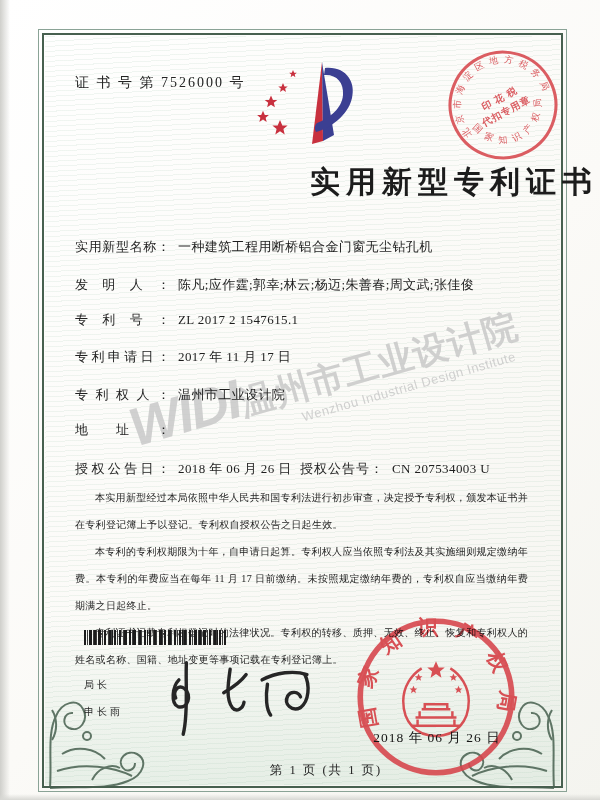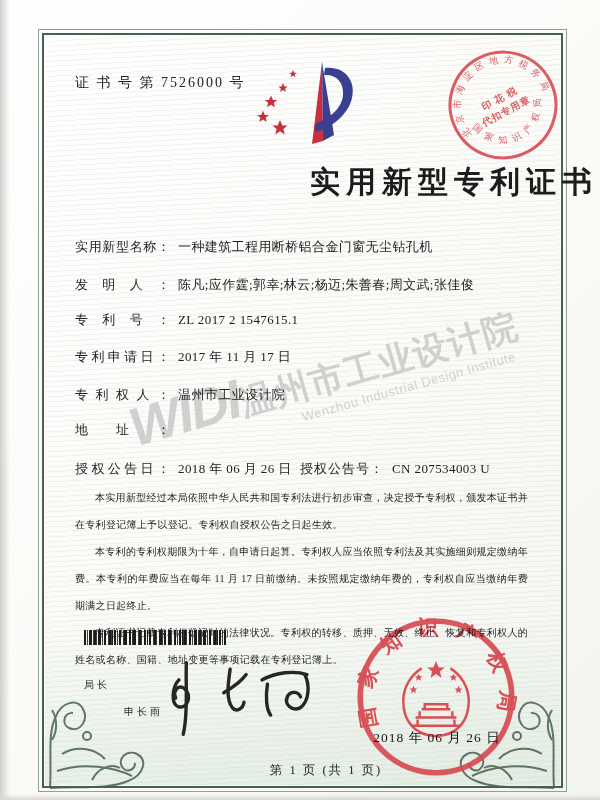--- a/index.html
+++ b/index.html
@@ -75,21 +75,21 @@
   .barcode{
     position:absolute;left:84px;top:630px;width:144px;height:15px;
     background:
       repeating-linear-gradient(90deg,#1b1b1b 0 2px,rgba(0,0,0,0) 2px 5px),
       repeating-linear-gradient(90deg,#1b1b1b 0 1px,rgba(0,0,0,0) 1px 7px),
       repeating-linear-gradient(90deg,#3a3a3a 0 1px,rgba(0,0,0,0) 1px 3px);
   }
 
   .official{position:absolute;left:84px;font-size:10px;letter-spacing:3px;color:#1d1d1d;}
   .official.title{top:678px;}
-  .official.name{top:705px;padding-left:40px;}
+  .official.name{top:705px;}
   .signature{position:absolute;left:164px;top:656px;width:160px;height:84px;}
 
   .seal-main{position:absolute;left:350px;top:611px;width:172px;height:172px;
     mix-blend-mode:multiply;opacity:.95;}
   .seal-date{
     position:absolute;left:356px;top:729px;width:162px;text-align:center;
     font-size:13.5px;letter-spacing:1px;color:#151515;
   }
   .seal-tax{position:absolute;left:444px;top:46px;width:118px;height:118px;
     mix-blend-mode:multiply;opacity:.88;}

